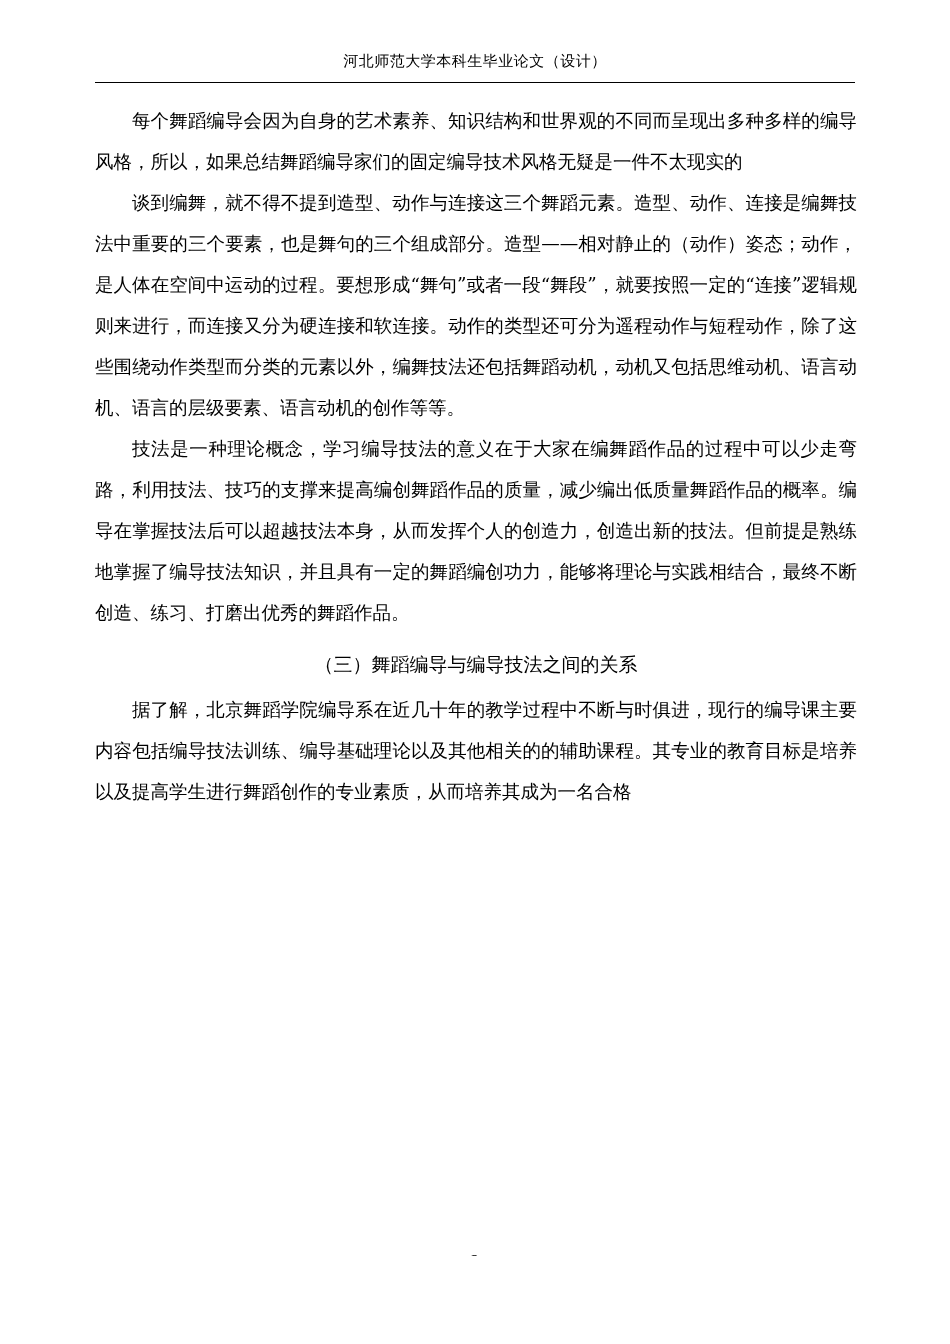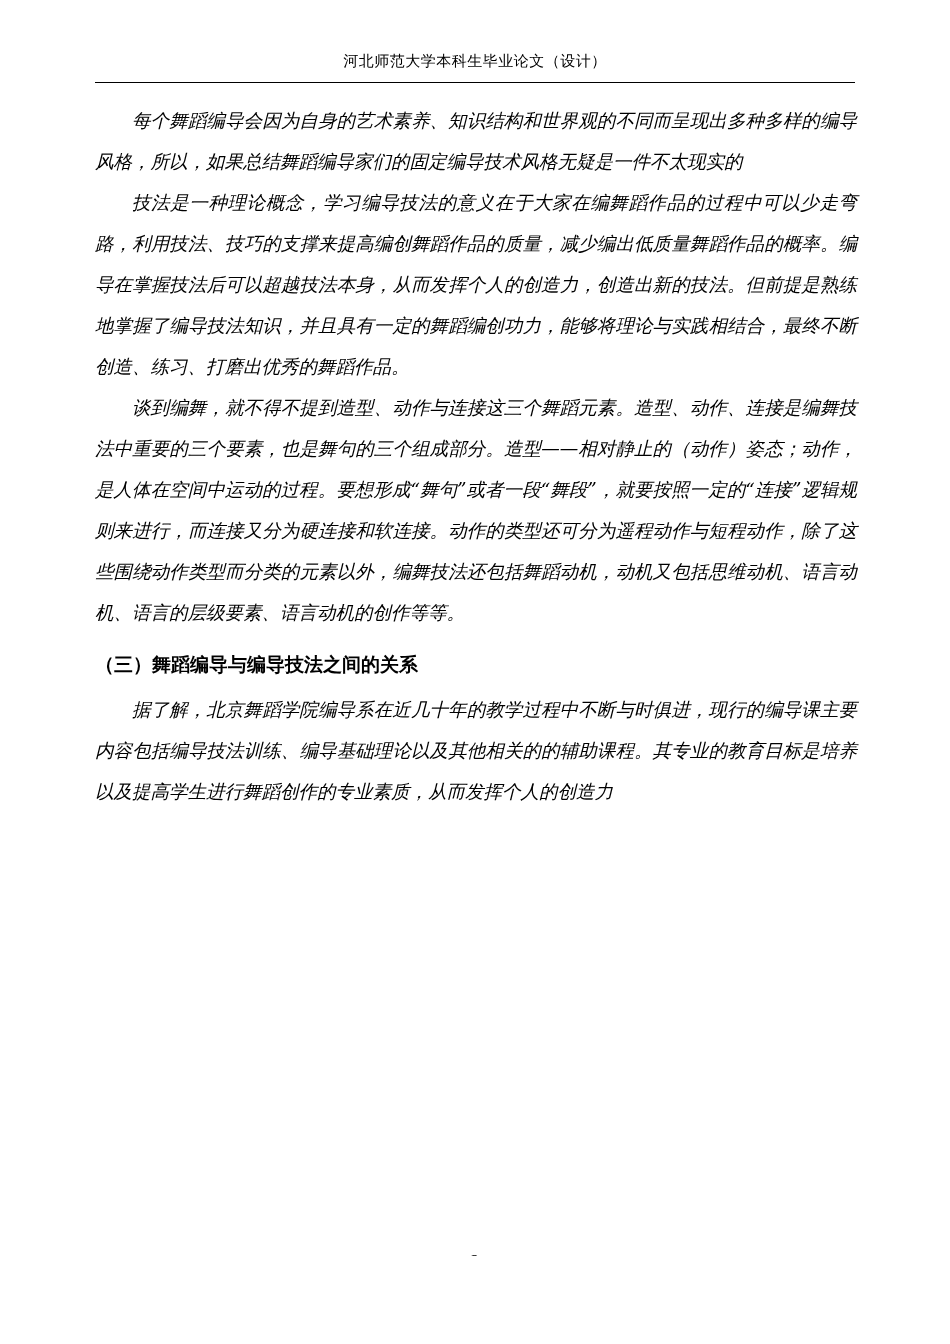--- a/index.html
+++ b/index.html
@@ -44,29 +44,29 @@
     width: 762px;
   }
   p.body-text {
     margin: 0 0 0 0;
     font-size: 18.5px;
     line-height: 41px;
     text-align: justify;
     text-justify: inter-ideograph;
     text-indent: 2em;
     font-family: "DejaVu Serif", "Liberation Serif", serif;
-    font-style: italic;
   }
   h2.section-heading {
     margin: 10px 0 4px 0;
     font-size: 19px;
     line-height: 42px;
-    font-weight: bold;
+    font-weight: normal;
     text-indent: 0;
     font-family: "DejaVu Sans", "Liberation Sans", sans-serif;
+    text-align: center;
   }
   .footer-page-number {
     position: absolute;
     top: 1253px;
     left: 0;
     width: 950px;
     text-align: center;
     font-size: 14px;
     font-family: "DejaVu Serif", "Liberation Serif", serif;
   }
@@ -74,21 +74,21 @@
 </head>
 <body>
 
 <div class="page">
 
   <div class="header">河北师范大学本科生毕业论文（设计）</div>
   <div class="header-rule"></div>
 
   <div class="content">
     <p class="body-text">每个舞蹈编导会因为自身的艺术素养、知识结构和世界观的不同而呈现出多种多样的编导风格，所以，如果总结舞蹈编导家们的固定编导技术风格无疑是一件不太现实的</p>
+    <p class="body-text">谈到编舞，就不得不提到造型、动作与连接这三个舞蹈元素。造型、动作、连接是编舞技法中重要的三个要素，也是舞句的三个组成部分。造型——相对静止的（动作）姿态；动作，是人体在空间中运动的过程。要想形成“舞句”或者一段“舞段”，就要按照一定的“连接”逻辑规则来进行，而连接又分为硬连接和软连接。动作的类型还可分为遥程动作与短程动作，除了这些围绕动作类型而分类的元素以外，编舞技法还包括舞蹈动机，动机又包括思维动机、语言动机、语言的层级要素、语言动机的创作等等。</p>
     <p class="body-text">技法是一种理论概念，学习编导技法的意义在于大家在编舞蹈作品的过程中可以少走弯路，利用技法、技巧的支撑来提高编创舞蹈作品的质量，减少编出低质量舞蹈作品的概率。编导在掌握技法后可以超越技法本身，从而发挥个人的创造力，创造出新的技法。但前提是熟练地掌握了编导技法知识，并且具有一定的舞蹈编创功力，能够将理论与实践相结合，最终不断创造、练习、打磨出优秀的舞蹈作品。</p>
-    <p class="body-text">谈到编舞，就不得不提到造型、动作与连接这三个舞蹈元素。造型、动作、连接是编舞技法中重要的三个要素，也是舞句的三个组成部分。造型——相对静止的（动作）姿态；动作，是人体在空间中运动的过程。要想形成“舞句”或者一段“舞段”，就要按照一定的“连接”逻辑规则来进行，而连接又分为硬连接和软连接。动作的类型还可分为遥程动作与短程动作，除了这些围绕动作类型而分类的元素以外，编舞技法还包括舞蹈动机，动机又包括思维动机、语言动机、语言的层级要素、语言动机的创作等等。</p>
     <h2 class="section-heading">（三）舞蹈编导与编导技法之间的关系</h2>
-    <p class="body-text">据了解，北京舞蹈学院编导系在近几十年的教学过程中不断与时俱进，现行的编导课主要内容包括编导技法训练、编导基础理论以及其他相关的的辅助课程。其专业的教育目标是培养以及提高学生进行舞蹈创作的专业素质，从而发挥个人的创造力</p>
+    <p class="body-text">据了解，北京舞蹈学院编导系在近几十年的教学过程中不断与时俱进，现行的编导课主要内容包括编导技法训练、编导基础理论以及其他相关的的辅助课程。其专业的教育目标是培养以及提高学生进行舞蹈创作的专业素质，从而培养其成为一名合格</p>
   </div>
 
   <div class="footer-page-number">2</div>
 
 </div>
 
 </body></html>

